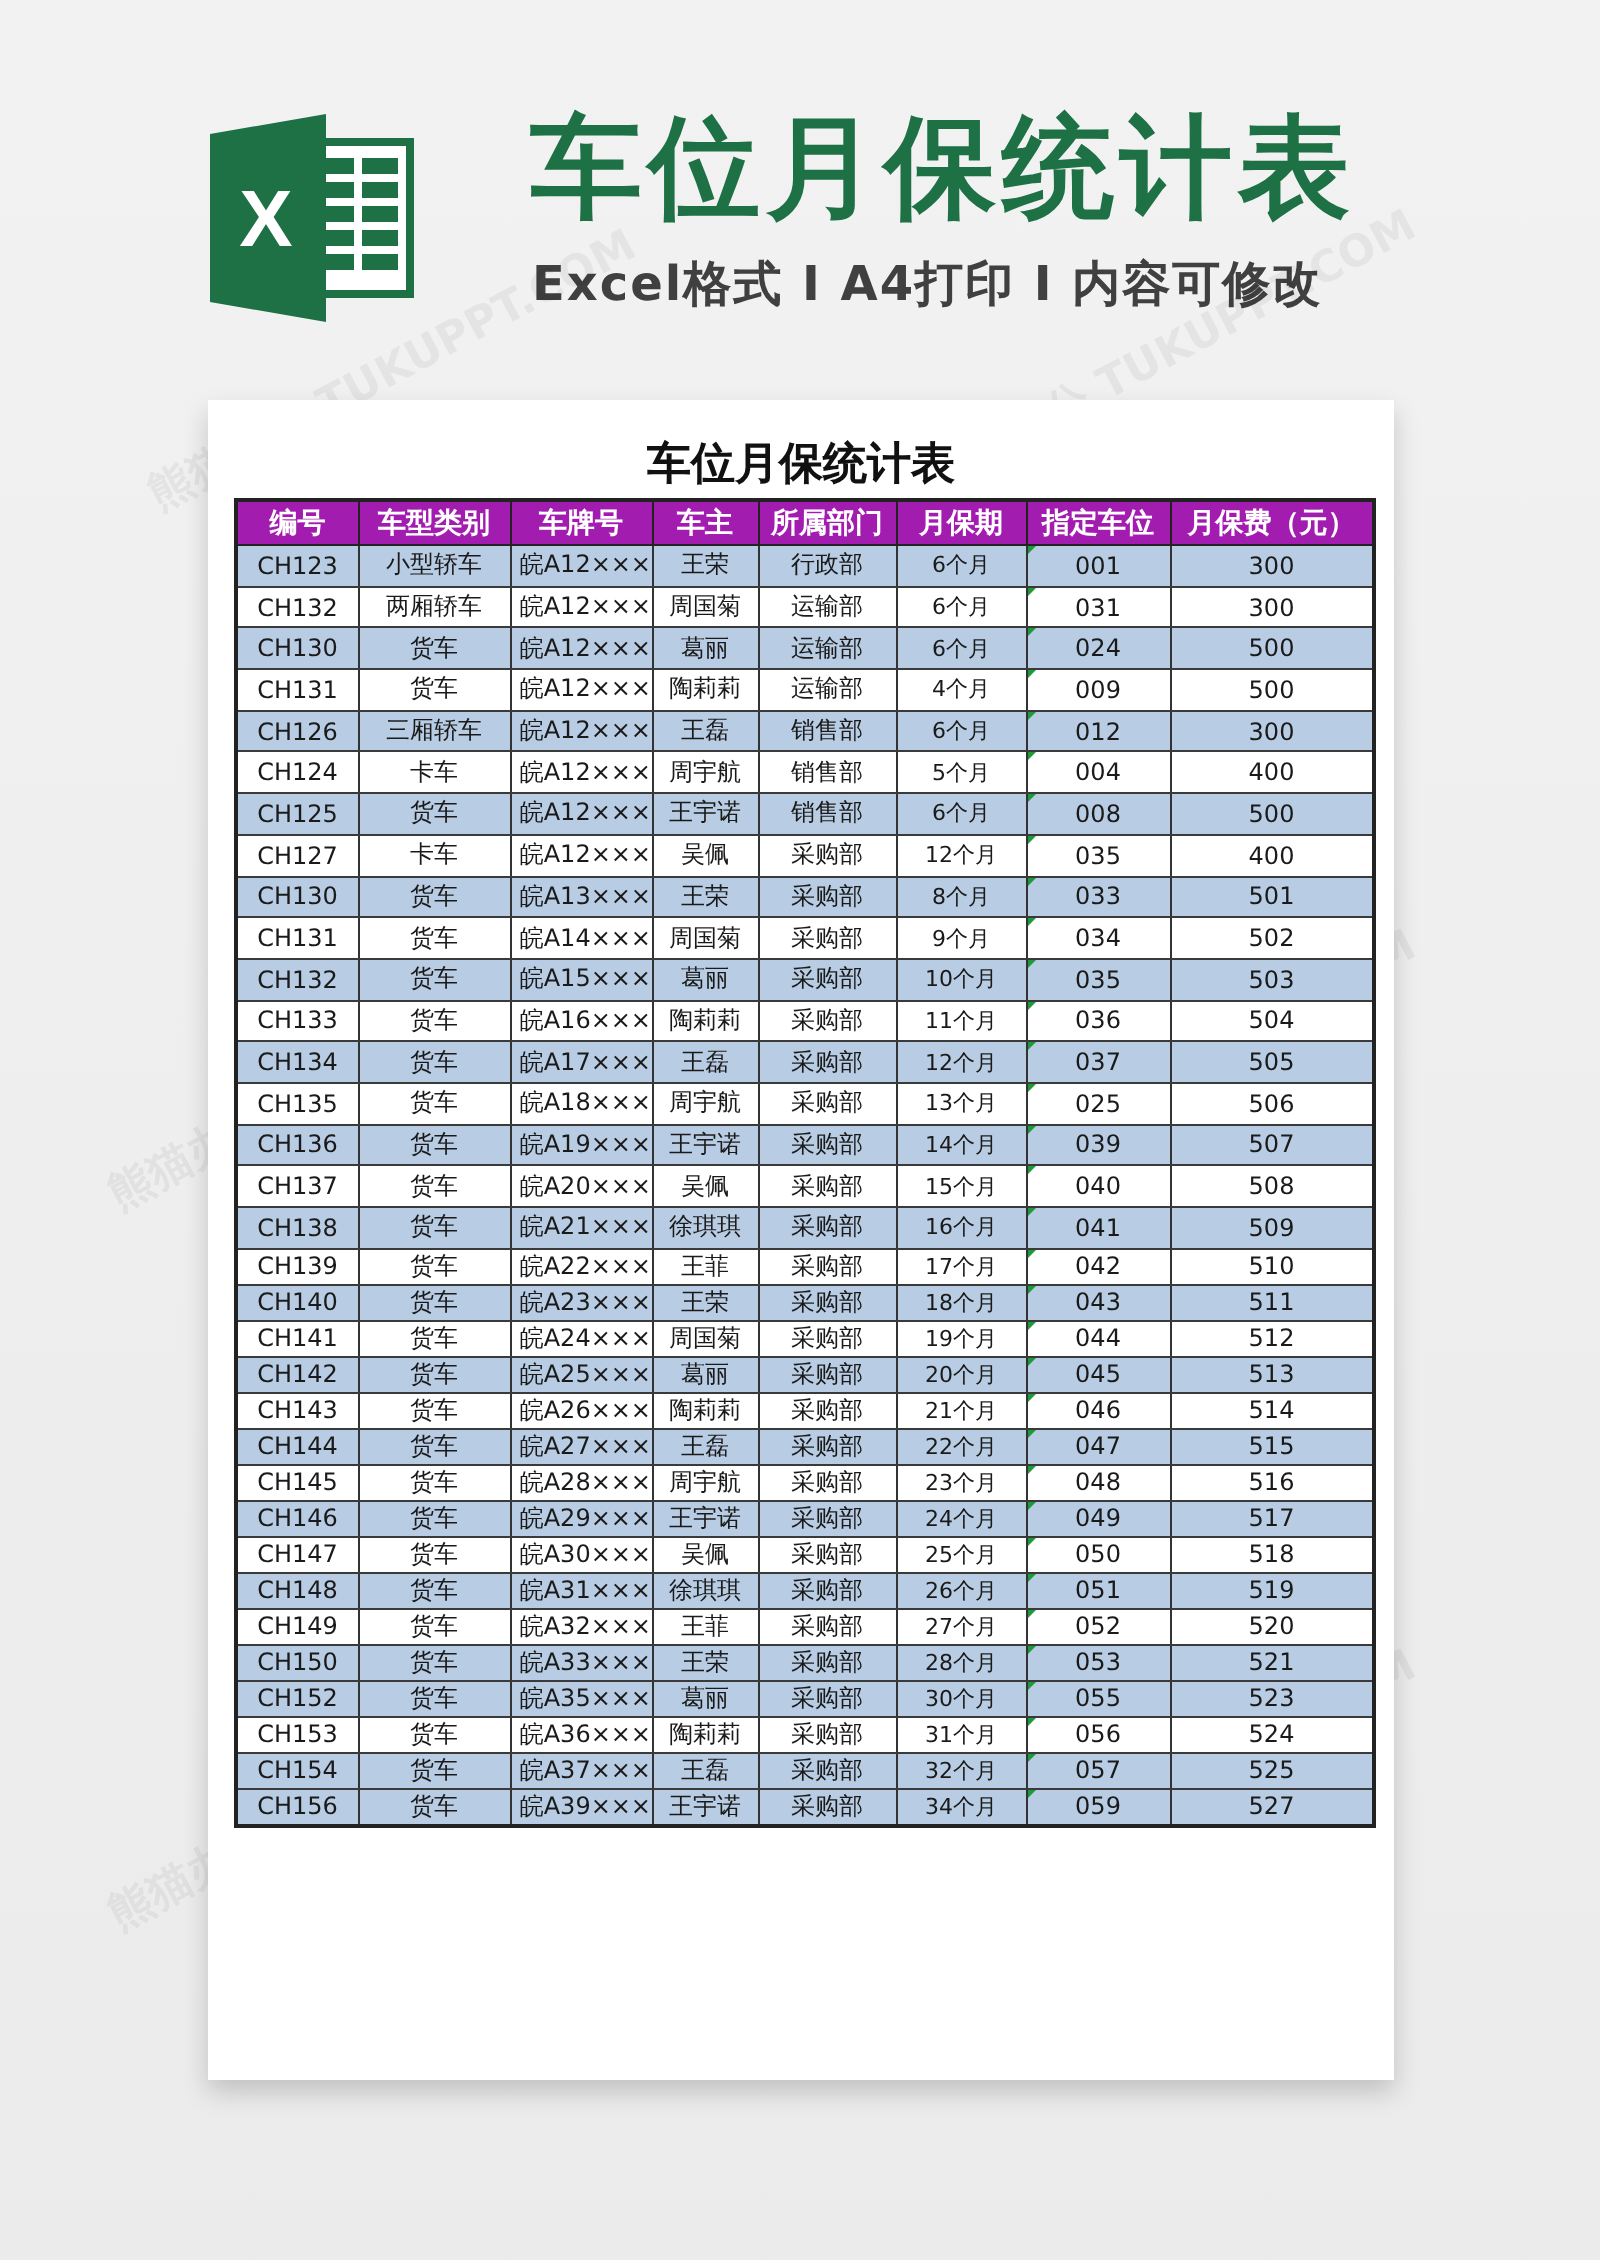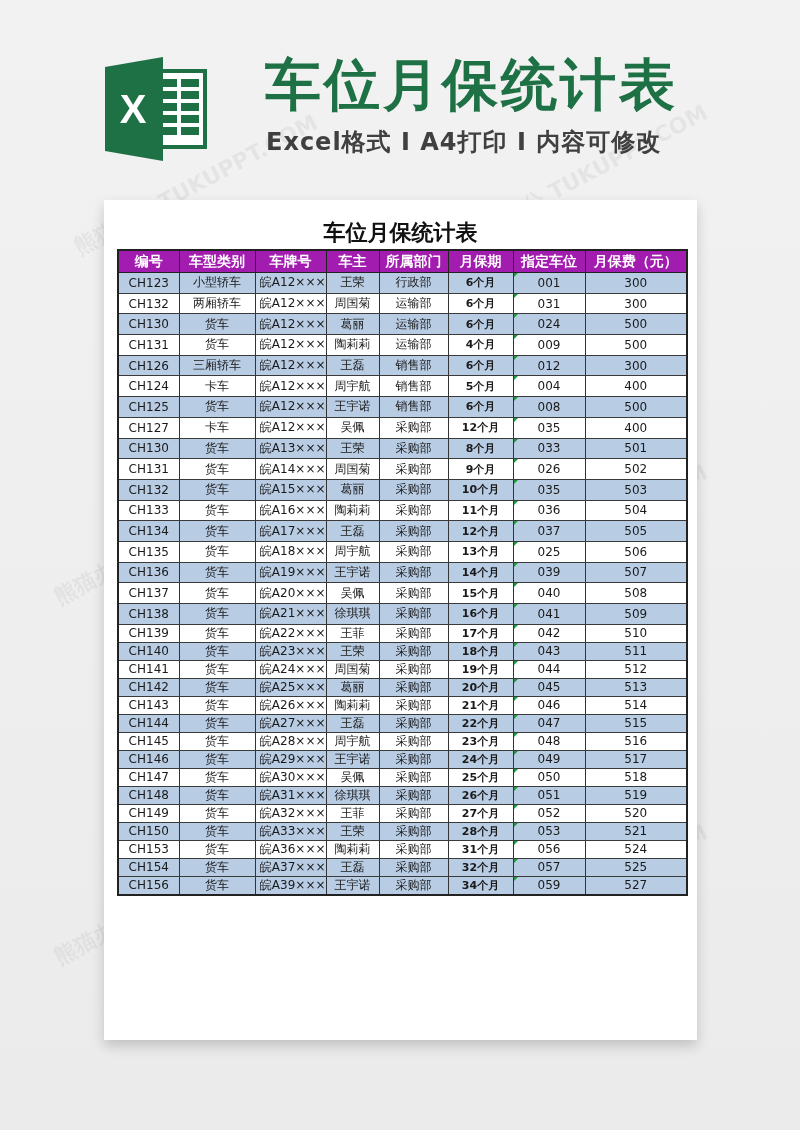--- a/index.html
+++ b/index.html
@@ -46,21 +46,21 @@
   table.grid td {
     font-size: 12px; color: #1a1a1a; text-align: center; padding: 0;
     border-left: 1px solid #333; border-right: 1px solid #333;
     border-bottom: 1px solid #3a3a3a; white-space: nowrap; overflow: hidden;
     position: relative;
   }
   table.grid tr.tall td { height: 19.7px; }
   table.grid tr.short td { height: 16.7px; }
   table.grid tr.alt td { background: #b8cce4; }
   table.grid td.plate { text-align: right; padding-left: 3px; }
-  table.grid td.period { font-size: 11px; font-weight: bold; }
+  table.grid td.period { font-size: 11px; }
   table.grid td.slot::before {
     content: ""; position: absolute; left: 0; top: 0;
     border-top: 4px solid #1e9a3a; border-right: 4px solid transparent;
   }
 </style>
 </head>
 <body>
 
 <div class="banner">
   <svg class="excel-logo" viewBox="0 0 106 104" xmlns="http://www.w3.org/2000/svg">
@@ -207,21 +207,21 @@
           <td class="slot">033</td>
           <td>501</td>
         </tr>
         <tr class="tall">
           <td>CH131</td>
           <td>货车</td>
           <td class="plate">皖A14×××</td>
           <td>周国菊</td>
           <td>采购部</td>
           <td class="period">9个月</td>
-          <td class="slot">026</td>
+          <td class="slot">034</td>
           <td>502</td>
         </tr>
         <tr class="tall alt">
           <td>CH132</td>
           <td>货车</td>
           <td class="plate">皖A15×××</td>
           <td>葛丽</td>
           <td>采购部</td>
           <td class="period">10个月</td>
           <td class="slot">035</td>
@@ -399,20 +399,30 @@
         </tr>
         <tr class="short alt">
           <td>CH150</td>
           <td>货车</td>
           <td class="plate">皖A33×××</td>
           <td>王荣</td>
           <td>采购部</td>
           <td class="period">28个月</td>
           <td class="slot">053</td>
           <td>521</td>
+        </tr>
+        <tr class="short alt">
+          <td>CH152</td>
+          <td>货车</td>
+          <td class="plate">皖A35×××</td>
+          <td>葛丽</td>
+          <td>采购部</td>
+          <td class="period">30个月</td>
+          <td class="slot">055</td>
+          <td>523</td>
         </tr>
         <tr class="short">
           <td>CH153</td>
           <td>货车</td>
           <td class="plate">皖A36×××</td>
           <td>陶莉莉</td>
           <td>采购部</td>
           <td class="period">31个月</td>
           <td class="slot">056</td>
           <td>524</td>

